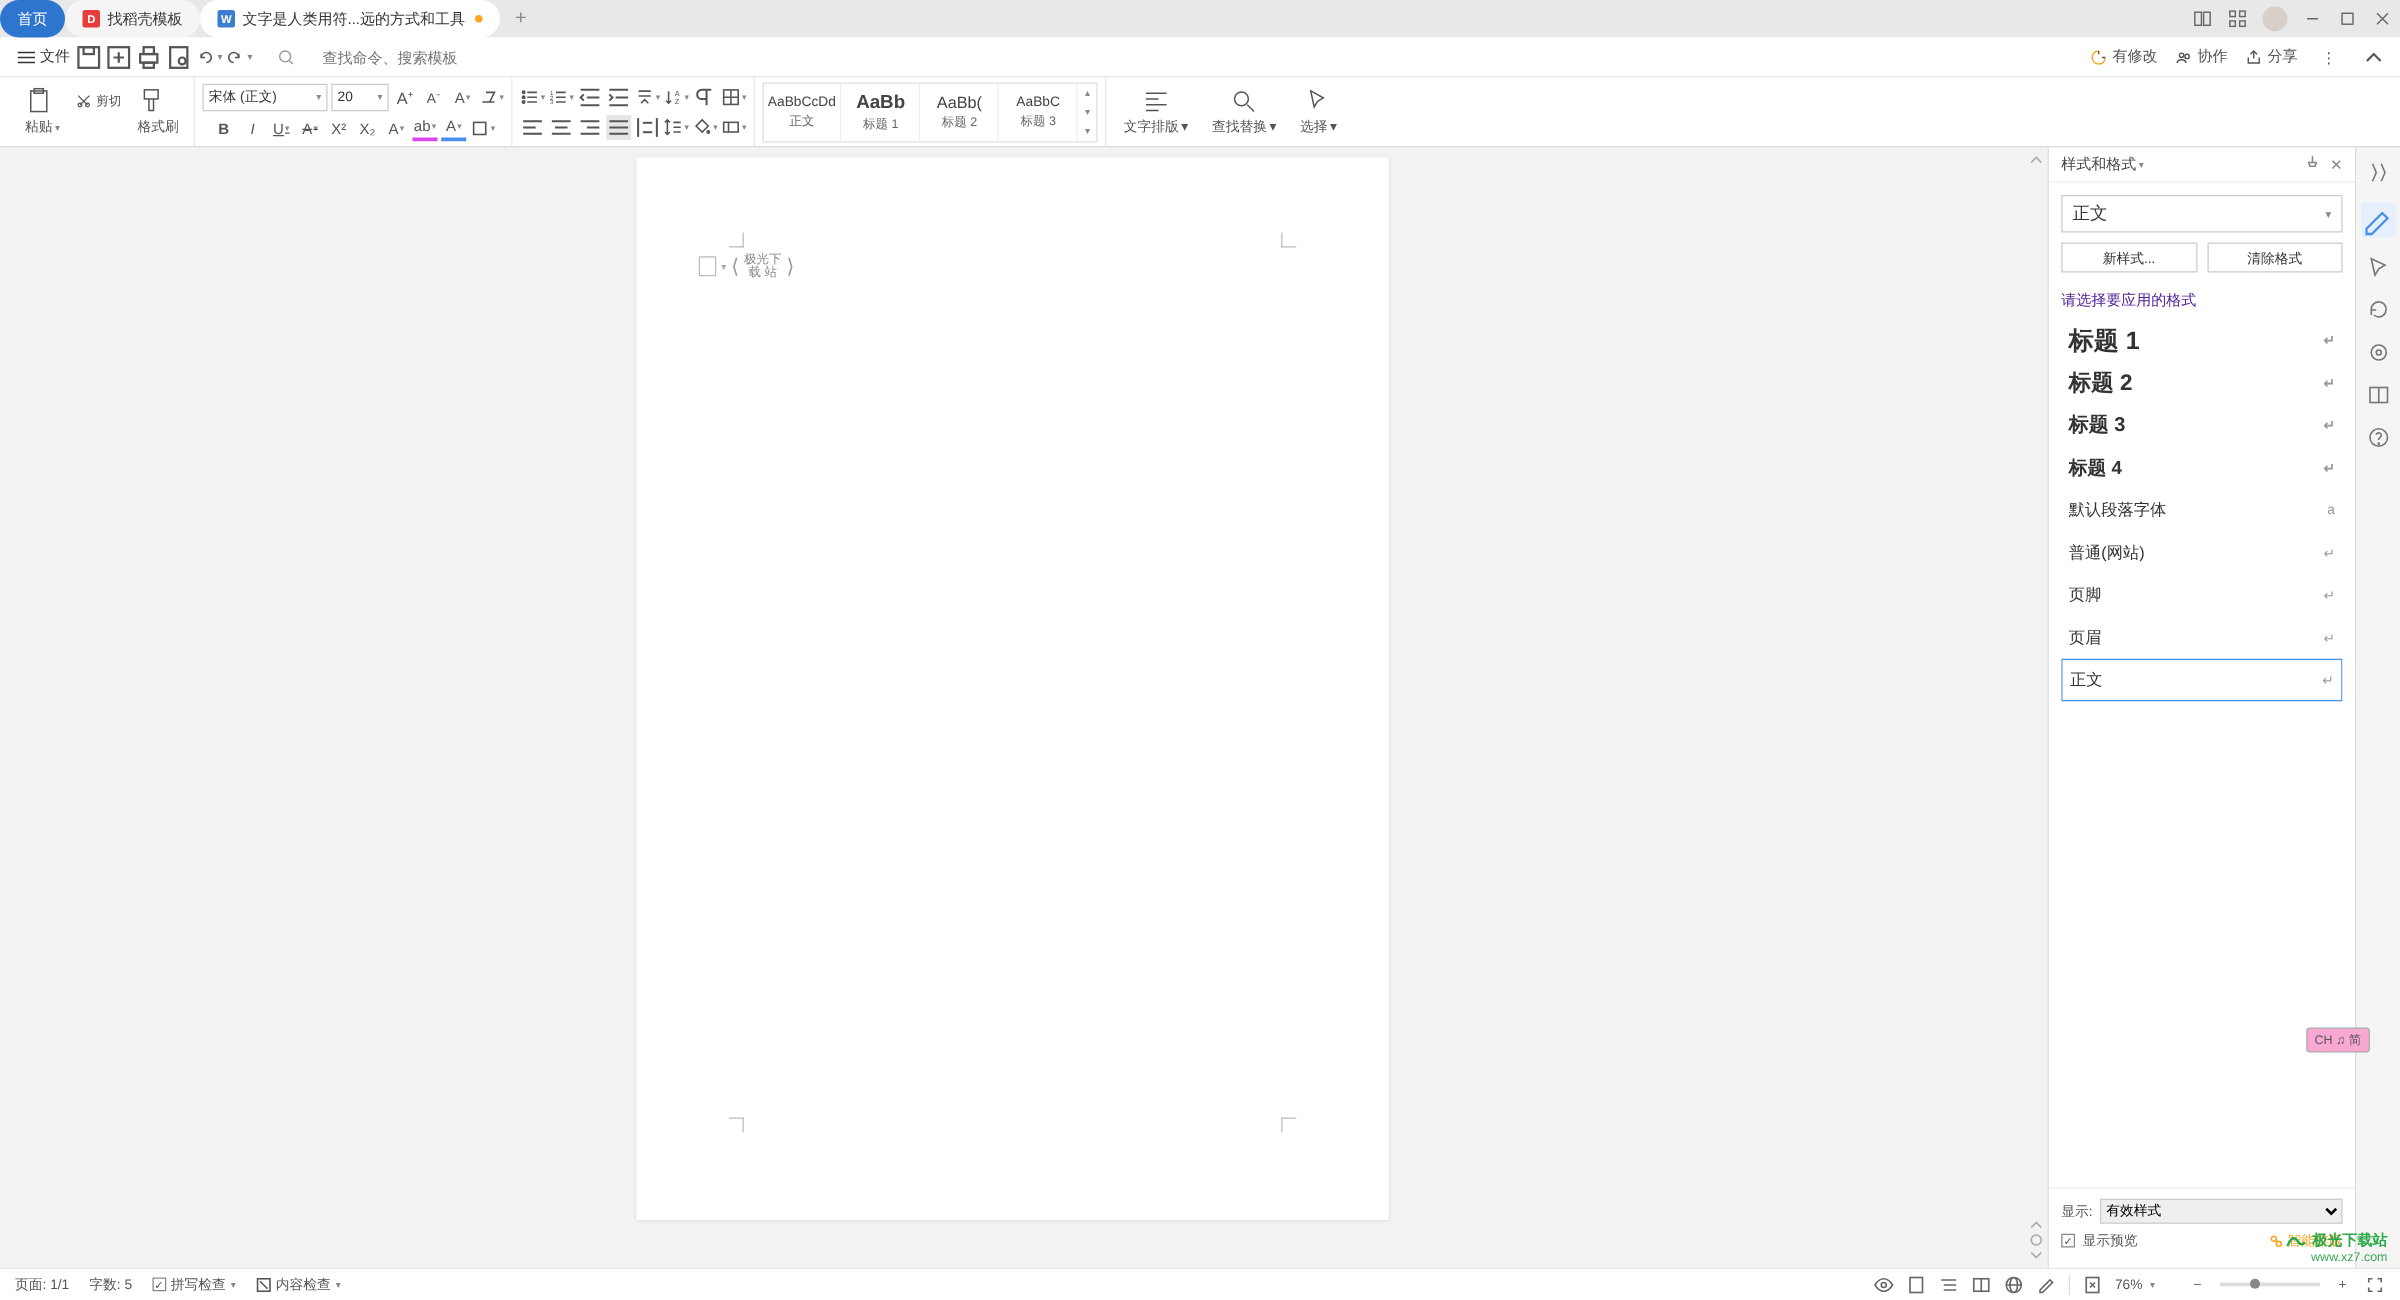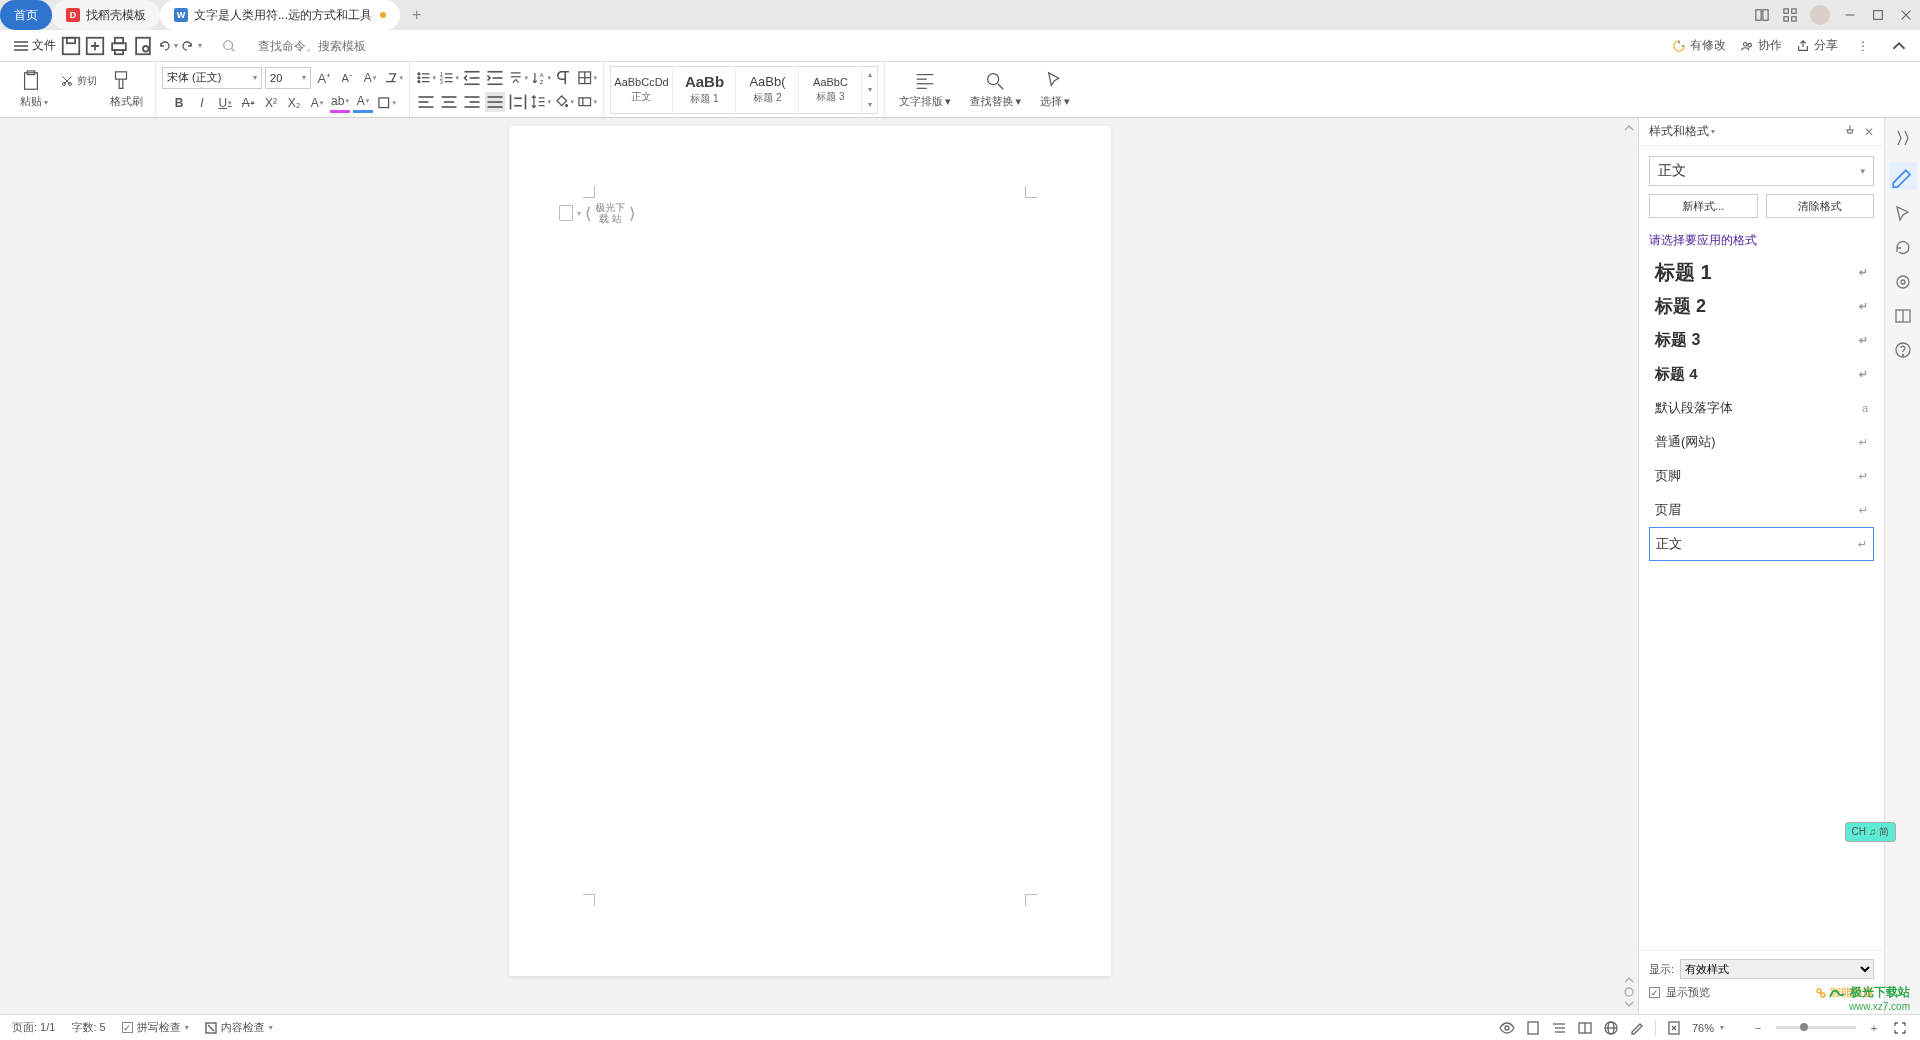--- a/index.html
+++ b/index.html
@@ -97,21 +97,21 @@
 .panel-footer-row { display: flex; align-items: center; gap: 6px; margin-bottom: 6px; }
 .panel-footer select { flex: 1; height: 20px; font-size: 11px; border: 1px solid #ccc; }
 .smart-layout { margin-left: auto; color: #f6a623; display: flex; align-items: center; gap: 3px; font-size: 11px; }
 
 
 .icon-rail { width: 36px; background: #f5f5f5; border-left: 1px solid #ddd; display: flex; flex-direction: column; align-items: center; padding-top: 10px; gap: 14px; }
 .rail-icon { width: 20px; height: 20px; display: flex; align-items: center; justify-content: center; color: #777; cursor: pointer; }
 .rail-icon.active { color: #4a8ef0; background: #e6f0fd; width: 28px; height: 28px; border-radius: 3px; }
 
 
-.ime-badge { position: absolute; right: 24px; top: 822px; border: 1px solid #aaa; border-radius: 3px; padding: 2px 6px; font-size: 10px; color: #555; background: #5eead4; display: flex; align-items: center; gap: 3px; }
+.ime-badge { position: absolute; right: 24px; top: 822px; border: 1px solid #aaa; border-radius: 3px; padding: 2px 6px; font-size: 10px; color: #555; background: #f9a8d4; display: flex; align-items: center; gap: 3px; }
 
 
 .statusbar { height: 26px; background: #fff; border-top: 1px solid #ddd; display: flex; align-items: center; padding: 0 12px; font-size: 11px; color: #555; }
 .status-item { display: flex; align-items: center; gap: 4px; margin-right: 16px; cursor: pointer; }
 .statusbar-right { margin-left: auto; display: flex; align-items: center; gap: 10px; }
 .status-icon { width: 16px; height: 16px; display: flex; align-items: center; justify-content: center; color: #666; cursor: pointer; }
 
 
 .watermark { position: absolute; right: 10px; bottom: 28px; font-size: 12px; color: #2ca84a; display: flex; flex-direction: column; align-items: flex-end; }
 .watermark .wm-top { display: flex; align-items: center; gap: 4px; font-weight: bold; }

